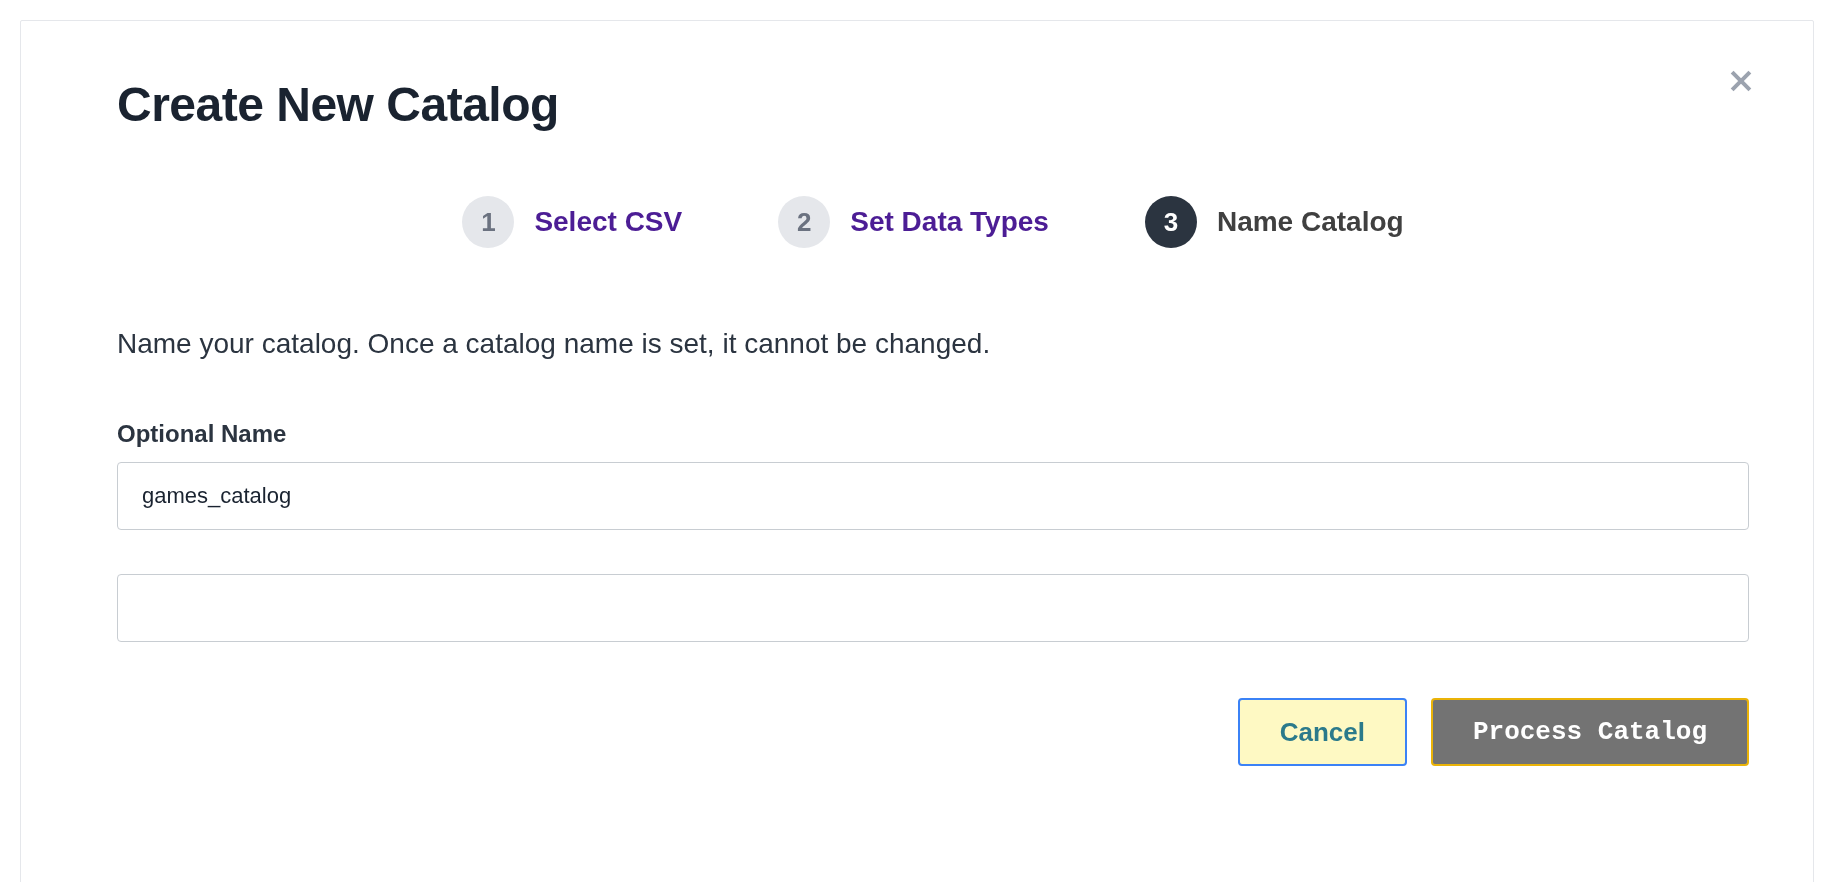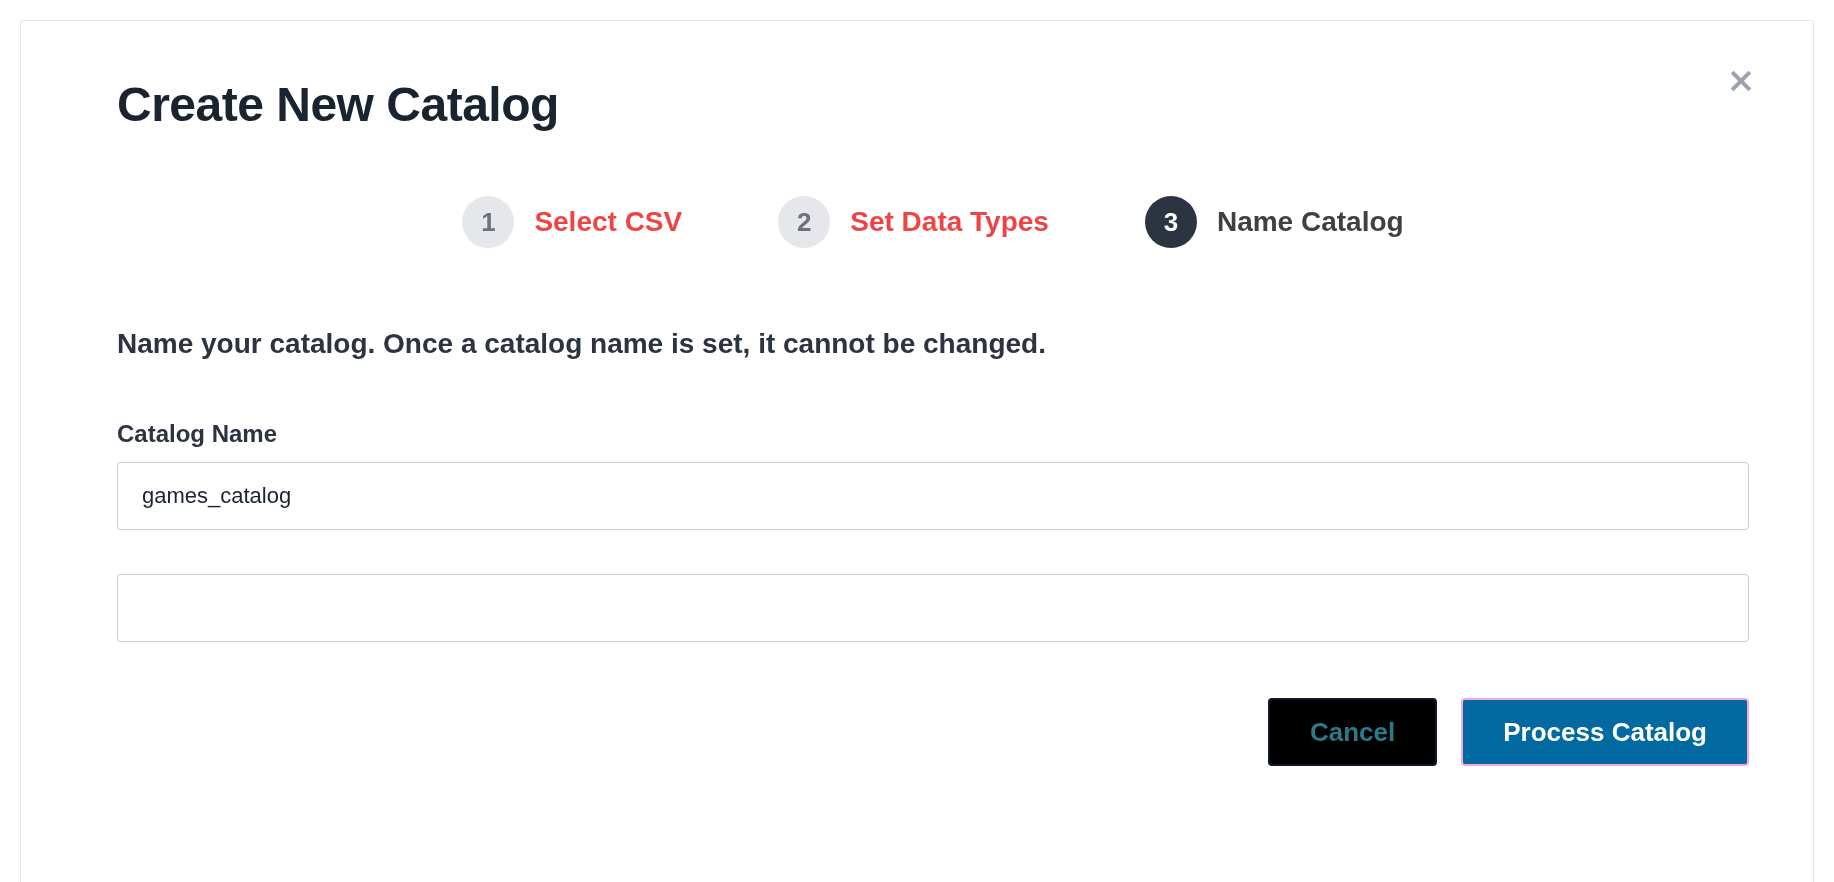--- a/index.html
+++ b/index.html
@@ -71,30 +71,30 @@
     }
     .step-circle.active {
       background: #2b3440;
       color: #ffffff;
     }
     .step-label {
       font-size: 28px;
       font-weight: 700;
     }
     .step-label.inactive {
-      color: #ef4444;
+      color: #4c1d95;
     }
     .step-label.active {
       color: #404040;
     }
     .instruction {
       font-size: 28px;
       color: #2b3440;
       margin-bottom: 60px;
-      font-weight: 700;
+      font-weight: 400;
     }
     .field-group {
       margin-bottom: 44px;
     }
     .field-label {
       display: block;
       font-size: 24px;
       font-weight: 700;
       color: #2b3440;
       margin-bottom: 14px;
@@ -119,29 +119,30 @@
     .btn {
       height: 68px;
       padding: 0 40px;
       font-size: 26px;
       font-weight: 700;
       border-radius: 4px;
       cursor: pointer;
       font-family: inherit;
     }
     .btn-secondary {
-      background: #000000;
+      background: #fef9c3;
       color: #2b7a8b;
-      border: 2px solid #0f172a;
+      border: 2px solid #3b82f6;
     }
     .btn-primary {
-      background: #0369a1;
+      background: #737373;
       color: #ffffff;
-      border: 2px solid #f9a8d4;
+      border: 2px solid #eab308;
       min-width: 280px;
+      font-family: Liberation Mono, monospace;
     }
   </style>
 </head>
 <body>
 
 <div class="modal">
 
   <div class="close-icon">
     <svg viewBox="0 0 24 24" fill="currentColor">
       <path d="M19 6.41L17.59 5 12 10.59 6.41 5 5 6.41 10.59 12 5 17.59 6.41 19 12 13.41 17.59 19 19 17.59 13.41 12z" stroke="currentColor" stroke-width="1"></path>
@@ -161,21 +162,21 @@
     </div>
     <div class="step">
       <div class="step-circle active">3</div>
       <div class="step-label active">Name Catalog</div>
     </div>
   </div>
 
   <p class="instruction">Name your catalog. Once a catalog name is set, it cannot be changed.</p>
 
   <div class="field-group">
-    <label class="field-label">Catalog Name</label>
+    <label class="field-label">Optional Name</label>
     <input type="text" class="text-input" value="games_catalog" style="">
   </div>
 
   <div class="field-group">
     <input type="text" class="text-input" value="" style="">
   </div>
 
   <div class="button-row">
     <button class="btn btn-secondary">Cancel</button>
     <button class="btn btn-primary">Process Catalog</button>

